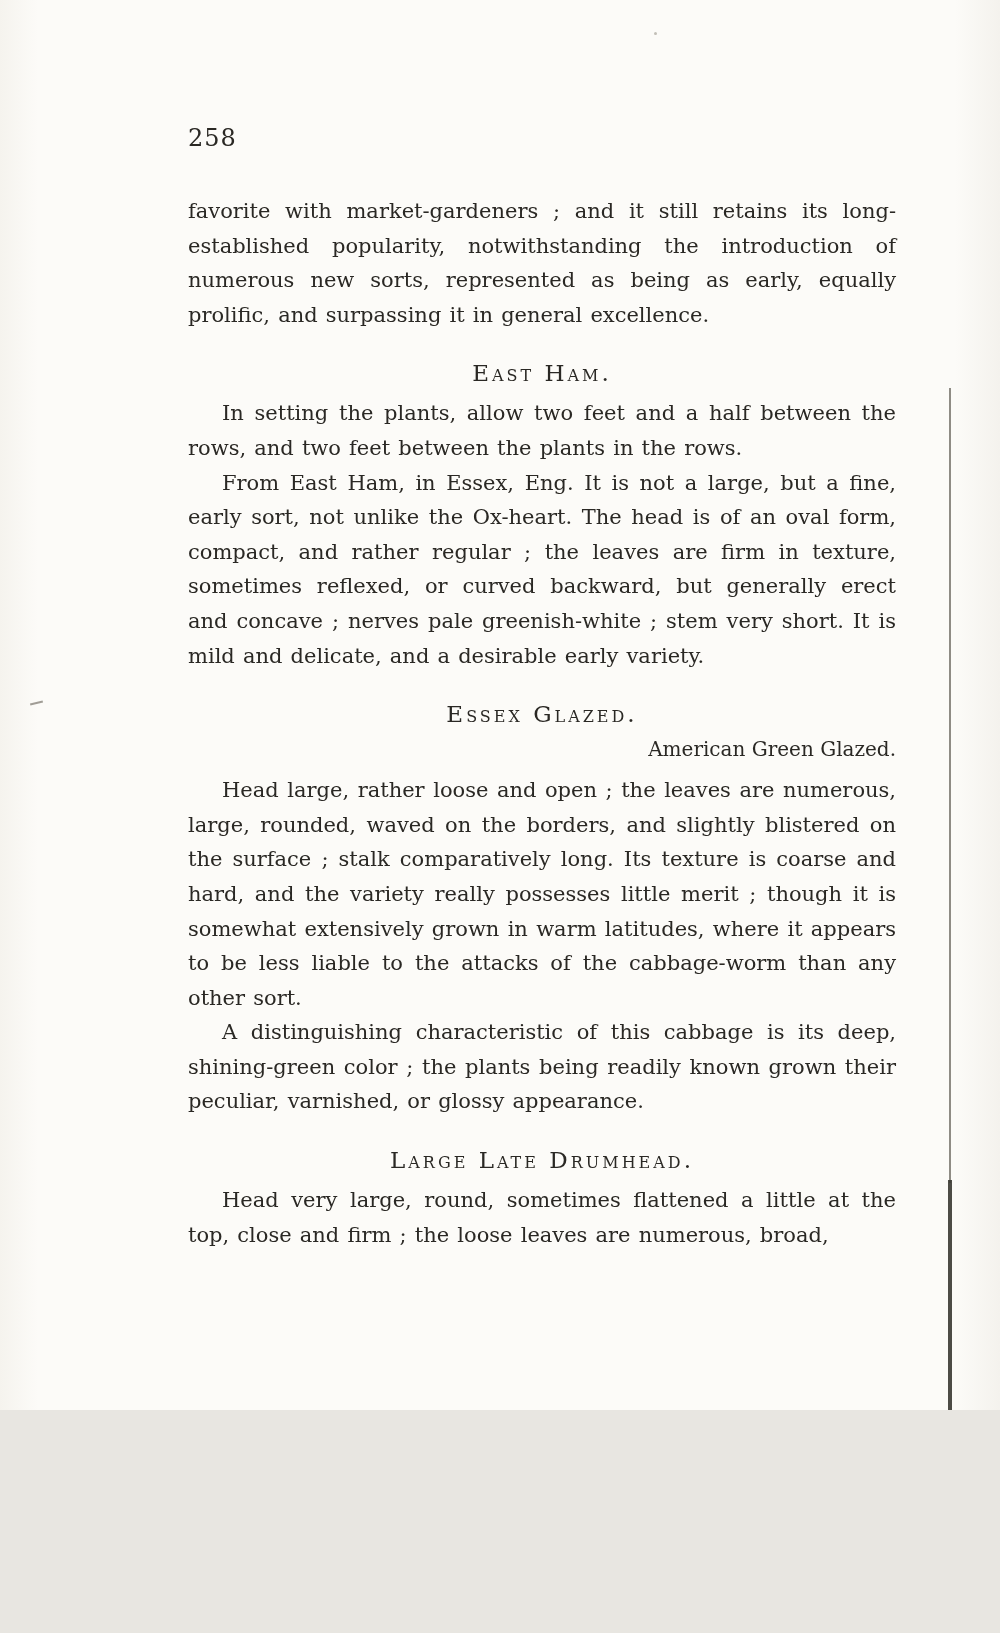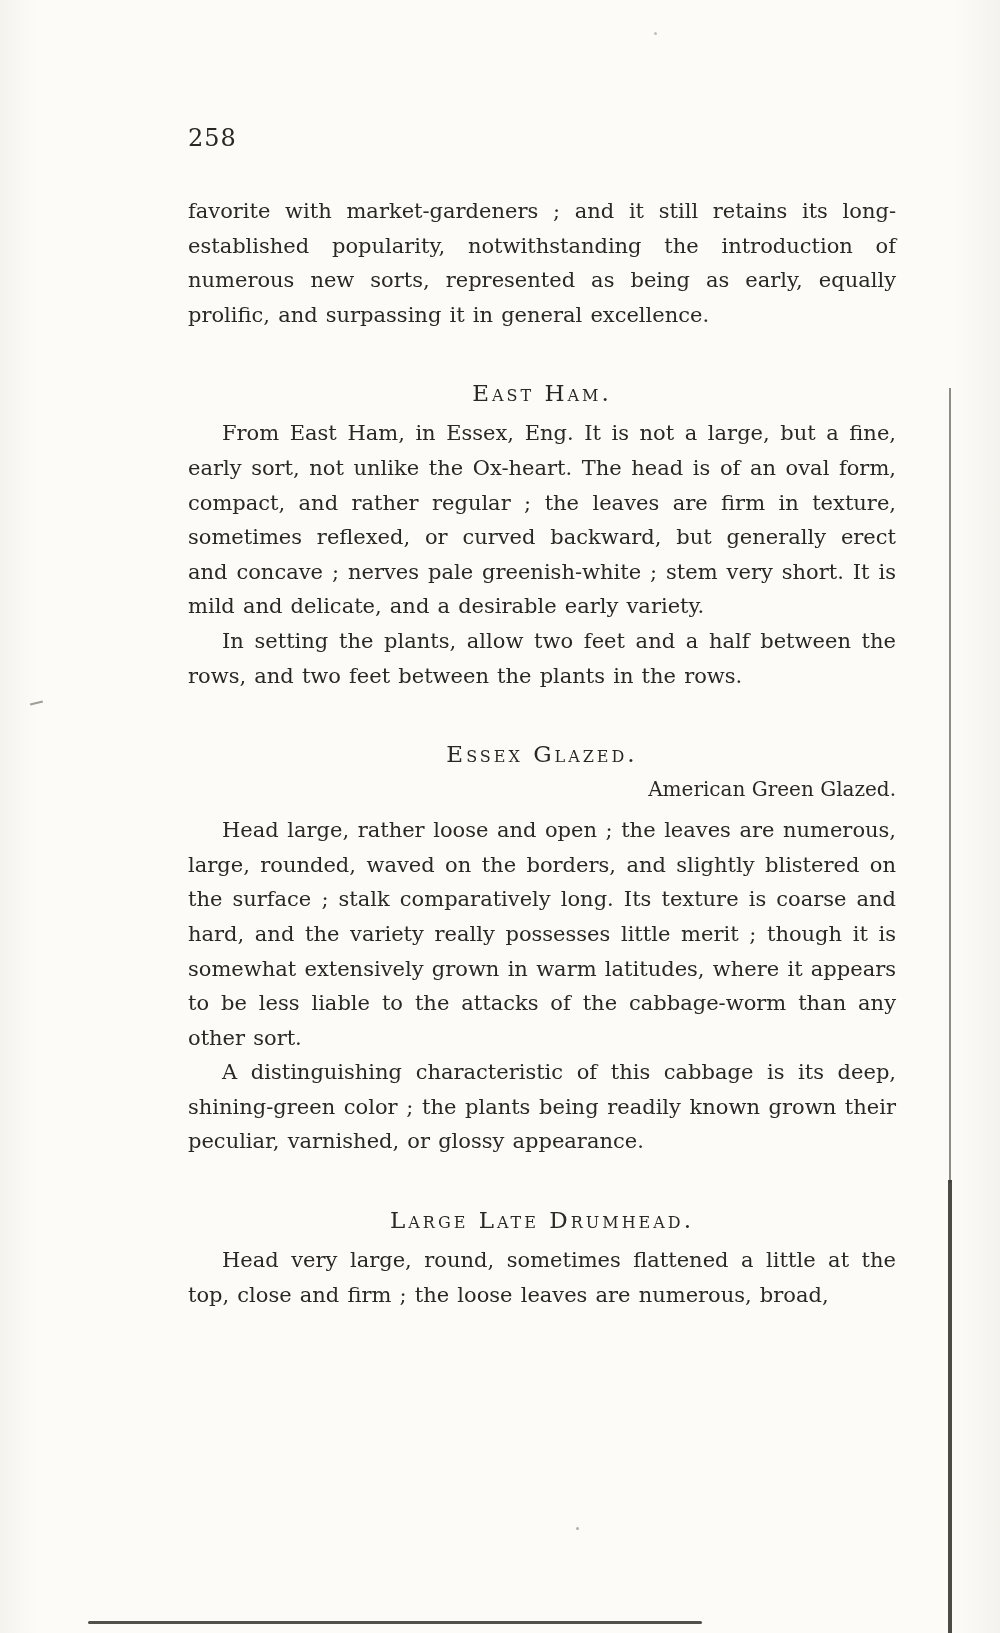--- a/index.html
+++ b/index.html
@@ -6,21 +6,21 @@
   * { margin: 0; padding: 0; box-sizing: border-box; }
 
   html, body {
     background: #e8e6e1;
     font-family: "DejaVu Serif", "Liberation Serif", serif;
   }
 
   .page {
     position: relative;
     width: 1000px;
-    height: 1633px;
+    height: 1410px;
     margin: 0 auto;
     background:
       linear-gradient(90deg, #f5f3ee 0px, #fcfbf8 38px, #fcfbf8 955px, #f4f2ed 1000px),
       #fcfbf8;
     color: #2a2824;
     overflow: hidden;
   }
 
   .content {
     position: absolute;
@@ -54,21 +54,21 @@
   .para {
     font-size: 21px;
     line-height: 34.6px;
     text-align: justify;
     text-indent: 34px;
     word-spacing: 0.07em;
   }
 
   .para.no-indent { text-indent: 0; }
 
-  .section { margin-top: 48px; }
+  .section { margin-top: 28px; }
   .section.section-drumhead { }
 
   .heading {
     text-align: center;
     font-size: 23px;
     font-weight: 400;
     font-variant: small-caps;
     letter-spacing: 3px;
     margin-bottom: 10px;
   }
@@ -154,22 +154,22 @@
     <header class="page-header">
       <span class="page-number">258</span>
     </header>
 
     <main>
 
       <p class="para no-indent">favorite with market-gardeners ; and it still retains its long-established popularity, notwithstanding the introduction of numerous new sorts, represented as being as early, equally prolific, and surpassing it in general excellence.</p>
 
       <section class="section">
         <h2 class="heading">East Ham.</h2>
+        <p class="para">In setting the plants, allow two feet and a half between the rows, and two feet between the plants in the rows.</p>
         <p class="para">From East Ham, in Essex, Eng. It is not a large, but a fine, early sort, not unlike the Ox-heart. The head is of an oval form, compact, and rather regular ; the leaves are firm in texture, sometimes reflexed, or curved backward, but generally erect and concave ; nerves pale greenish-white ; stem very short. It is mild and delicate, and a desirable early variety.</p>
-        <p class="para">In setting the plants, allow two feet and a half between the rows, and two feet between the plants in the rows.</p>
       </section>
 
       <section class="section">
         <h2 class="heading">Essex Glazed.</h2>
         <div class="subheading">American Green Glazed.</div>
         <p class="para">Head large, rather loose and open ; the leaves are numerous, large, rounded, waved on the borders, and slightly blistered on the surface ; stalk comparatively long. Its texture is coarse and hard, and the variety really possesses little merit ; though it is somewhat extensively grown in warm latitudes, where it appears to be less liable to the attacks of the cabbage-worm than any other sort.</p>
         <p class="para">A distinguishing characteristic of this cabbage is its deep, shining-green color ; the plants being readily known grown their peculiar, varnished, or glossy appearance.</p>
       </section>
 
       <section class="section section-drumhead">

